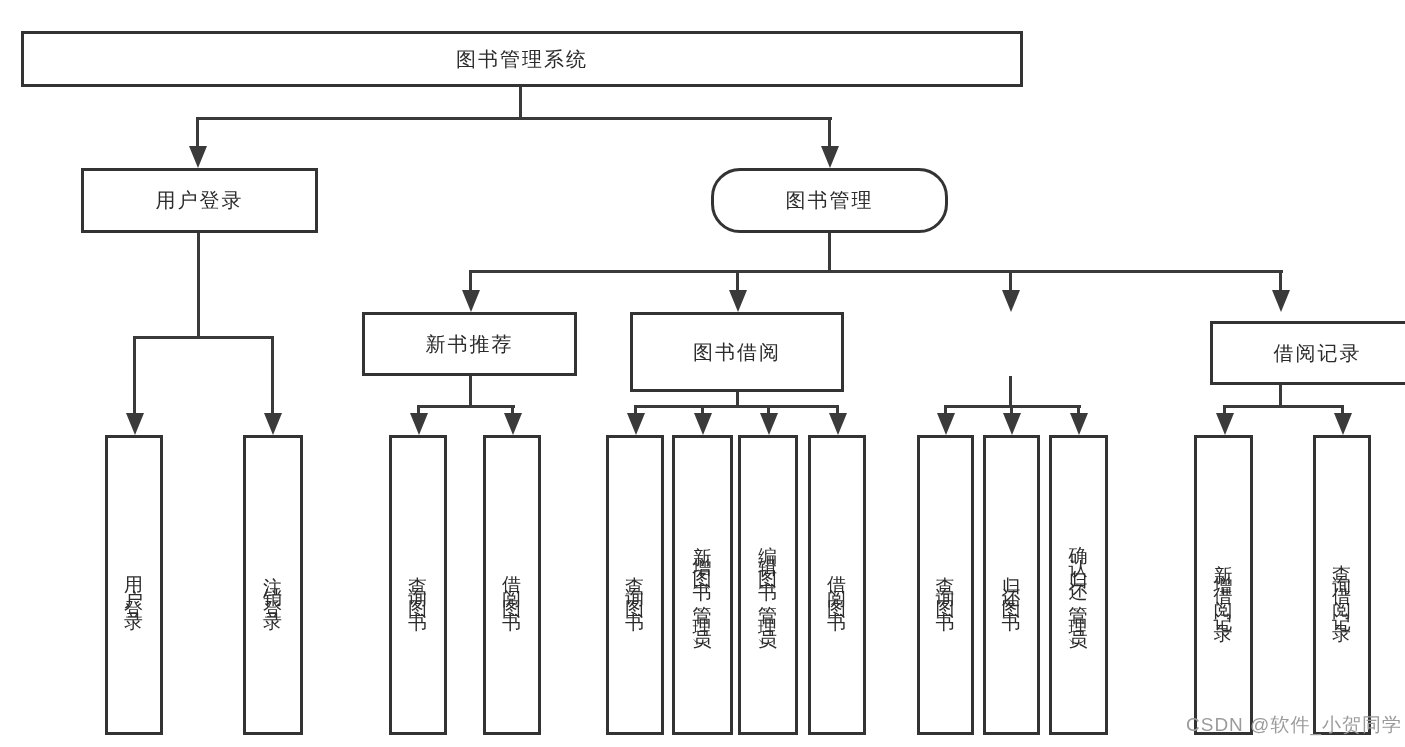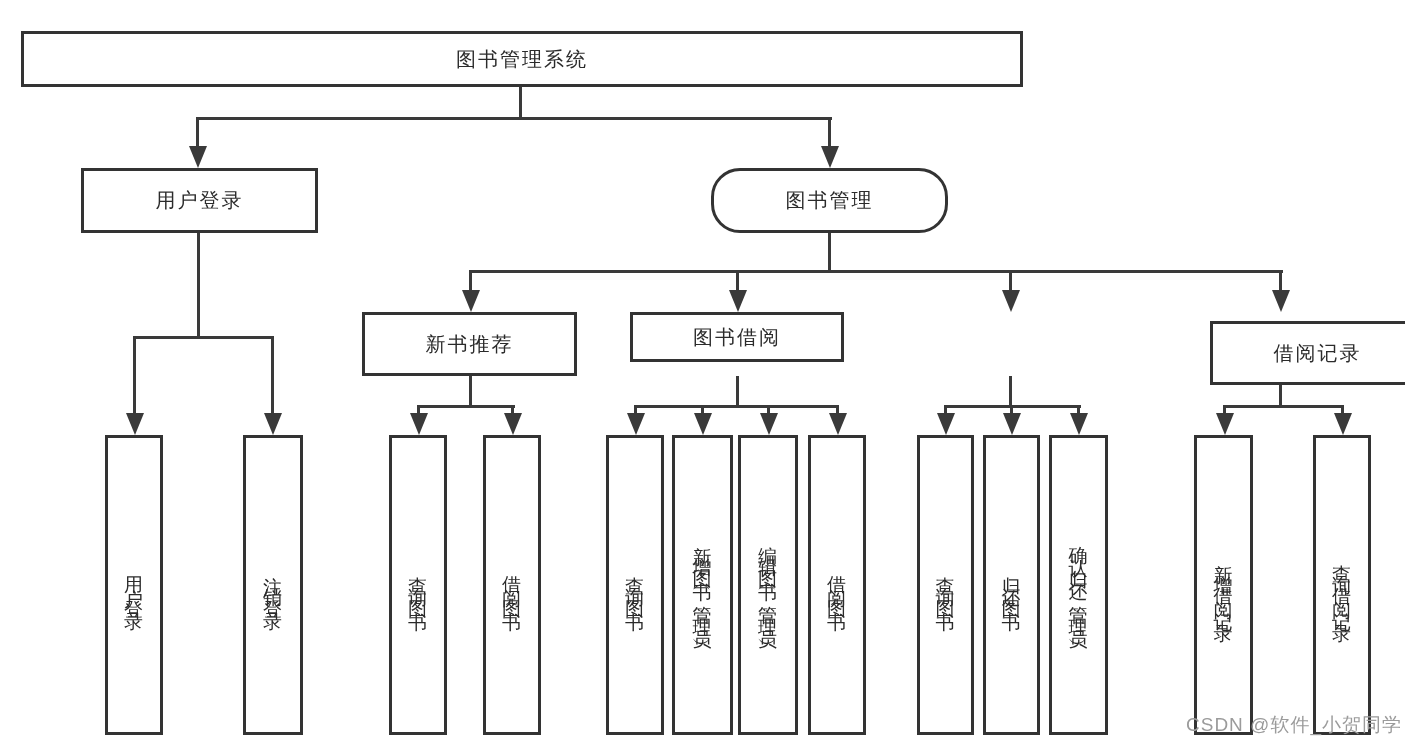--- a/index.html
+++ b/index.html
@@ -90,21 +90,21 @@
   <div class="hbox" style="left:81px;top:168px;width:237px;height:65px;">
     <span>用户登录</span>
   </div>
   <div class="hbox" style="left:711px;top:168px;width:237px;height:65px;border-radius:29px;">
     <span>图书管理</span>
   </div>
 
   <div class="hbox" style="left:362px;top:312px;width:215px;height:64px;">
     <span>新书推荐</span>
   </div>
-  <div class="hbox" style="left:630px;top:312px;width:214px;height:50px;">
+  <div class="hbox" style="left:630px;top:312px;width:214px;height:80px;">
     <span>图书借阅</span>
   </div>
   <div class="hbox" style="left:1172px;top:321px;width:215px;height:64px;margin-left:38px;">
     <span>借阅记录</span>
   </div>
 
   <div class="vbox" style="left:105px;width:58px;">
     <span>用户登录</span>
   </div>
   <div class="vbox" style="left:243px;width:60px;">

